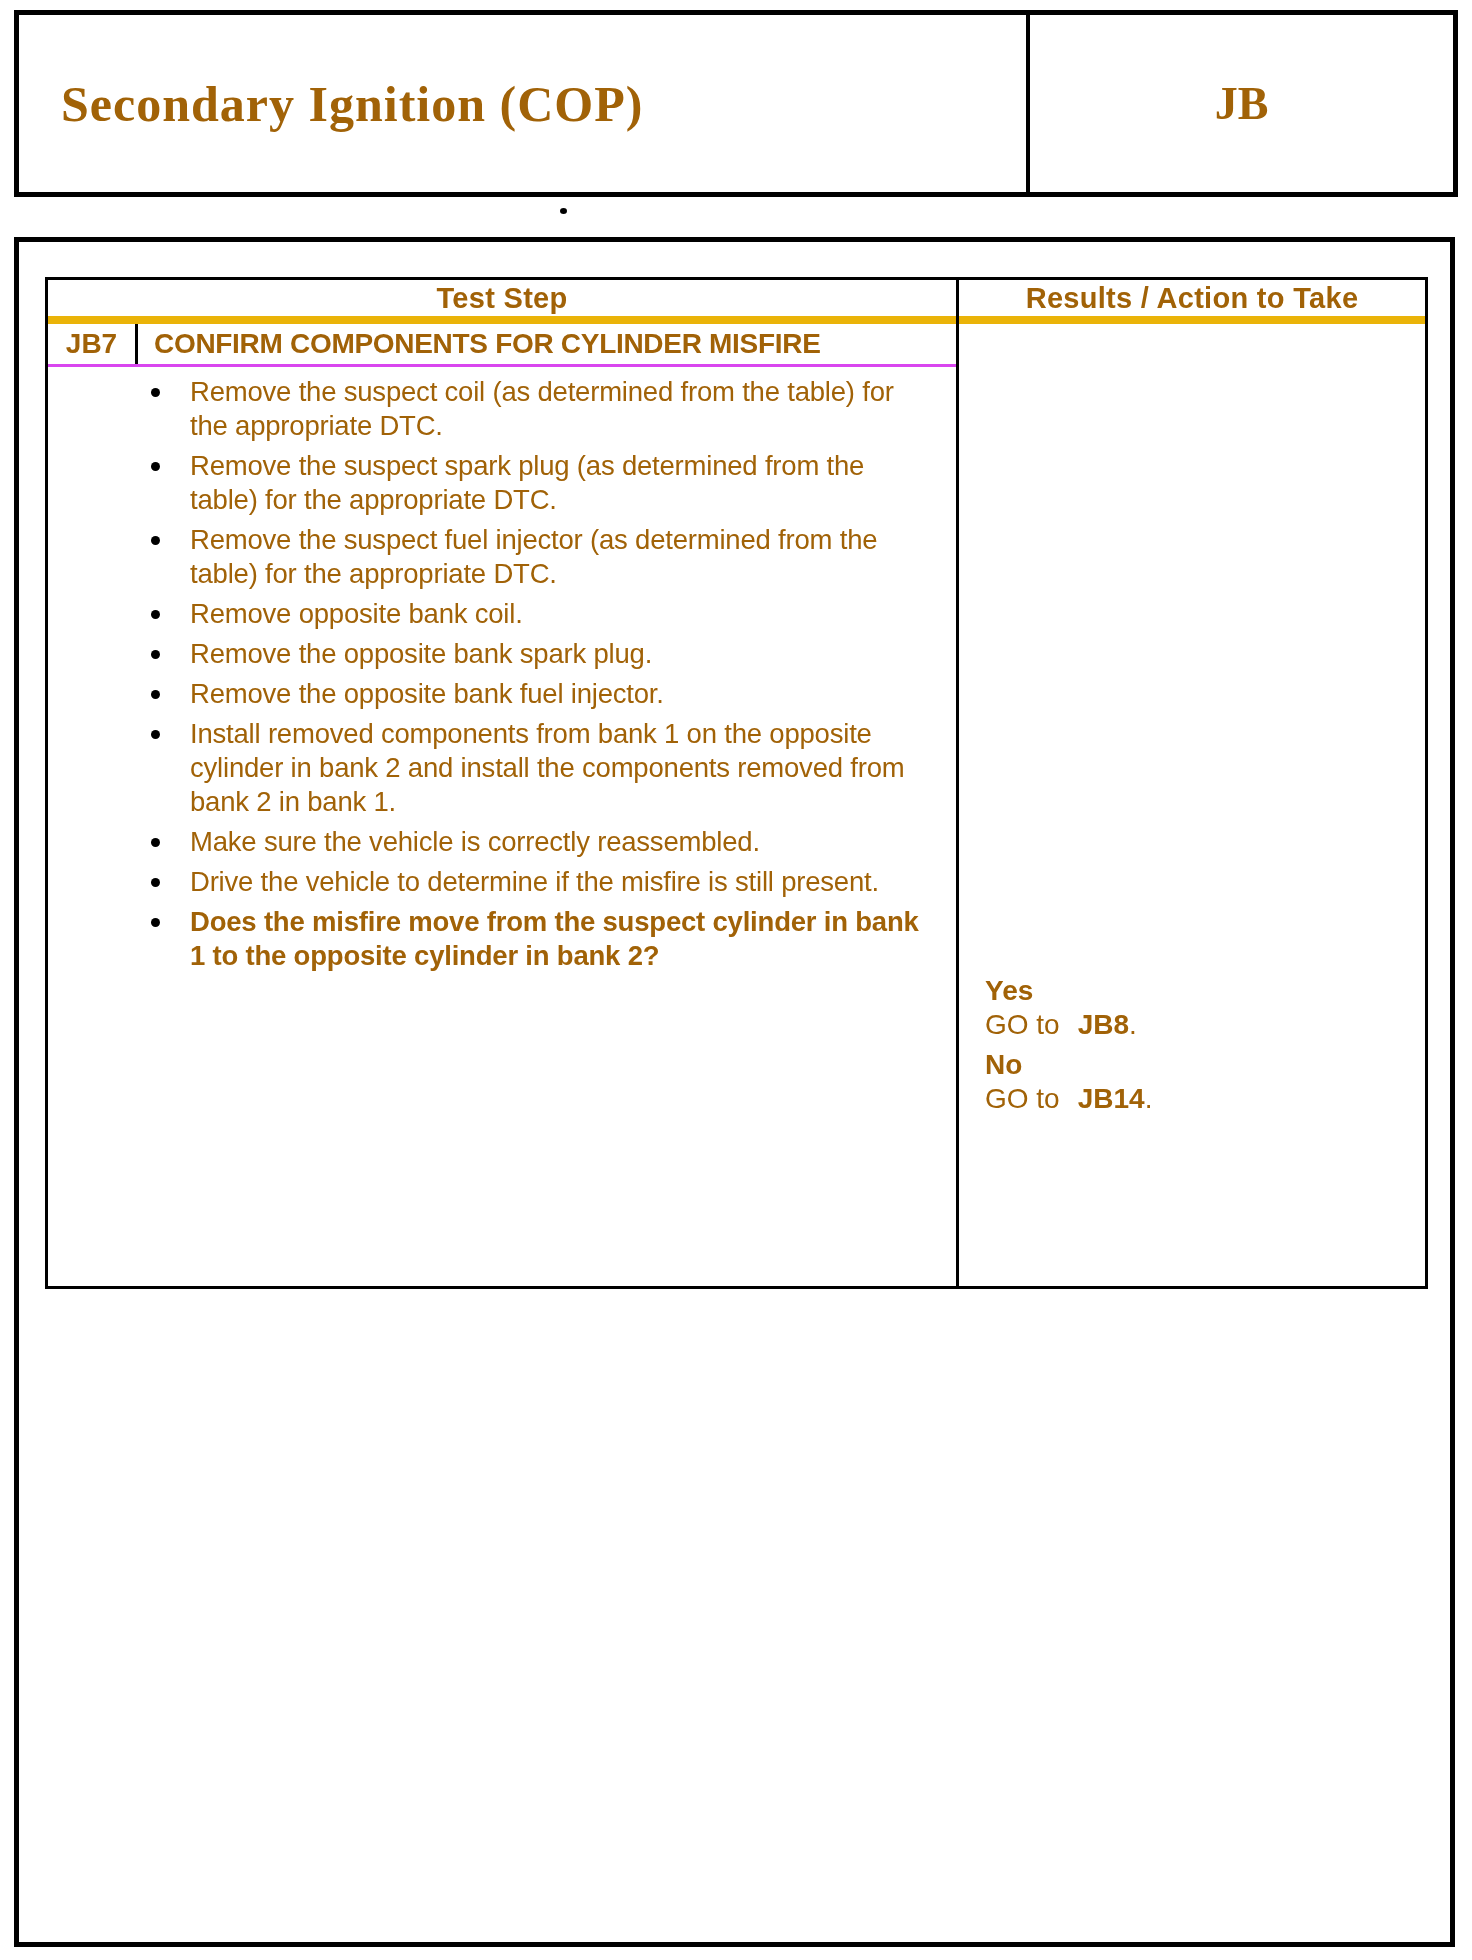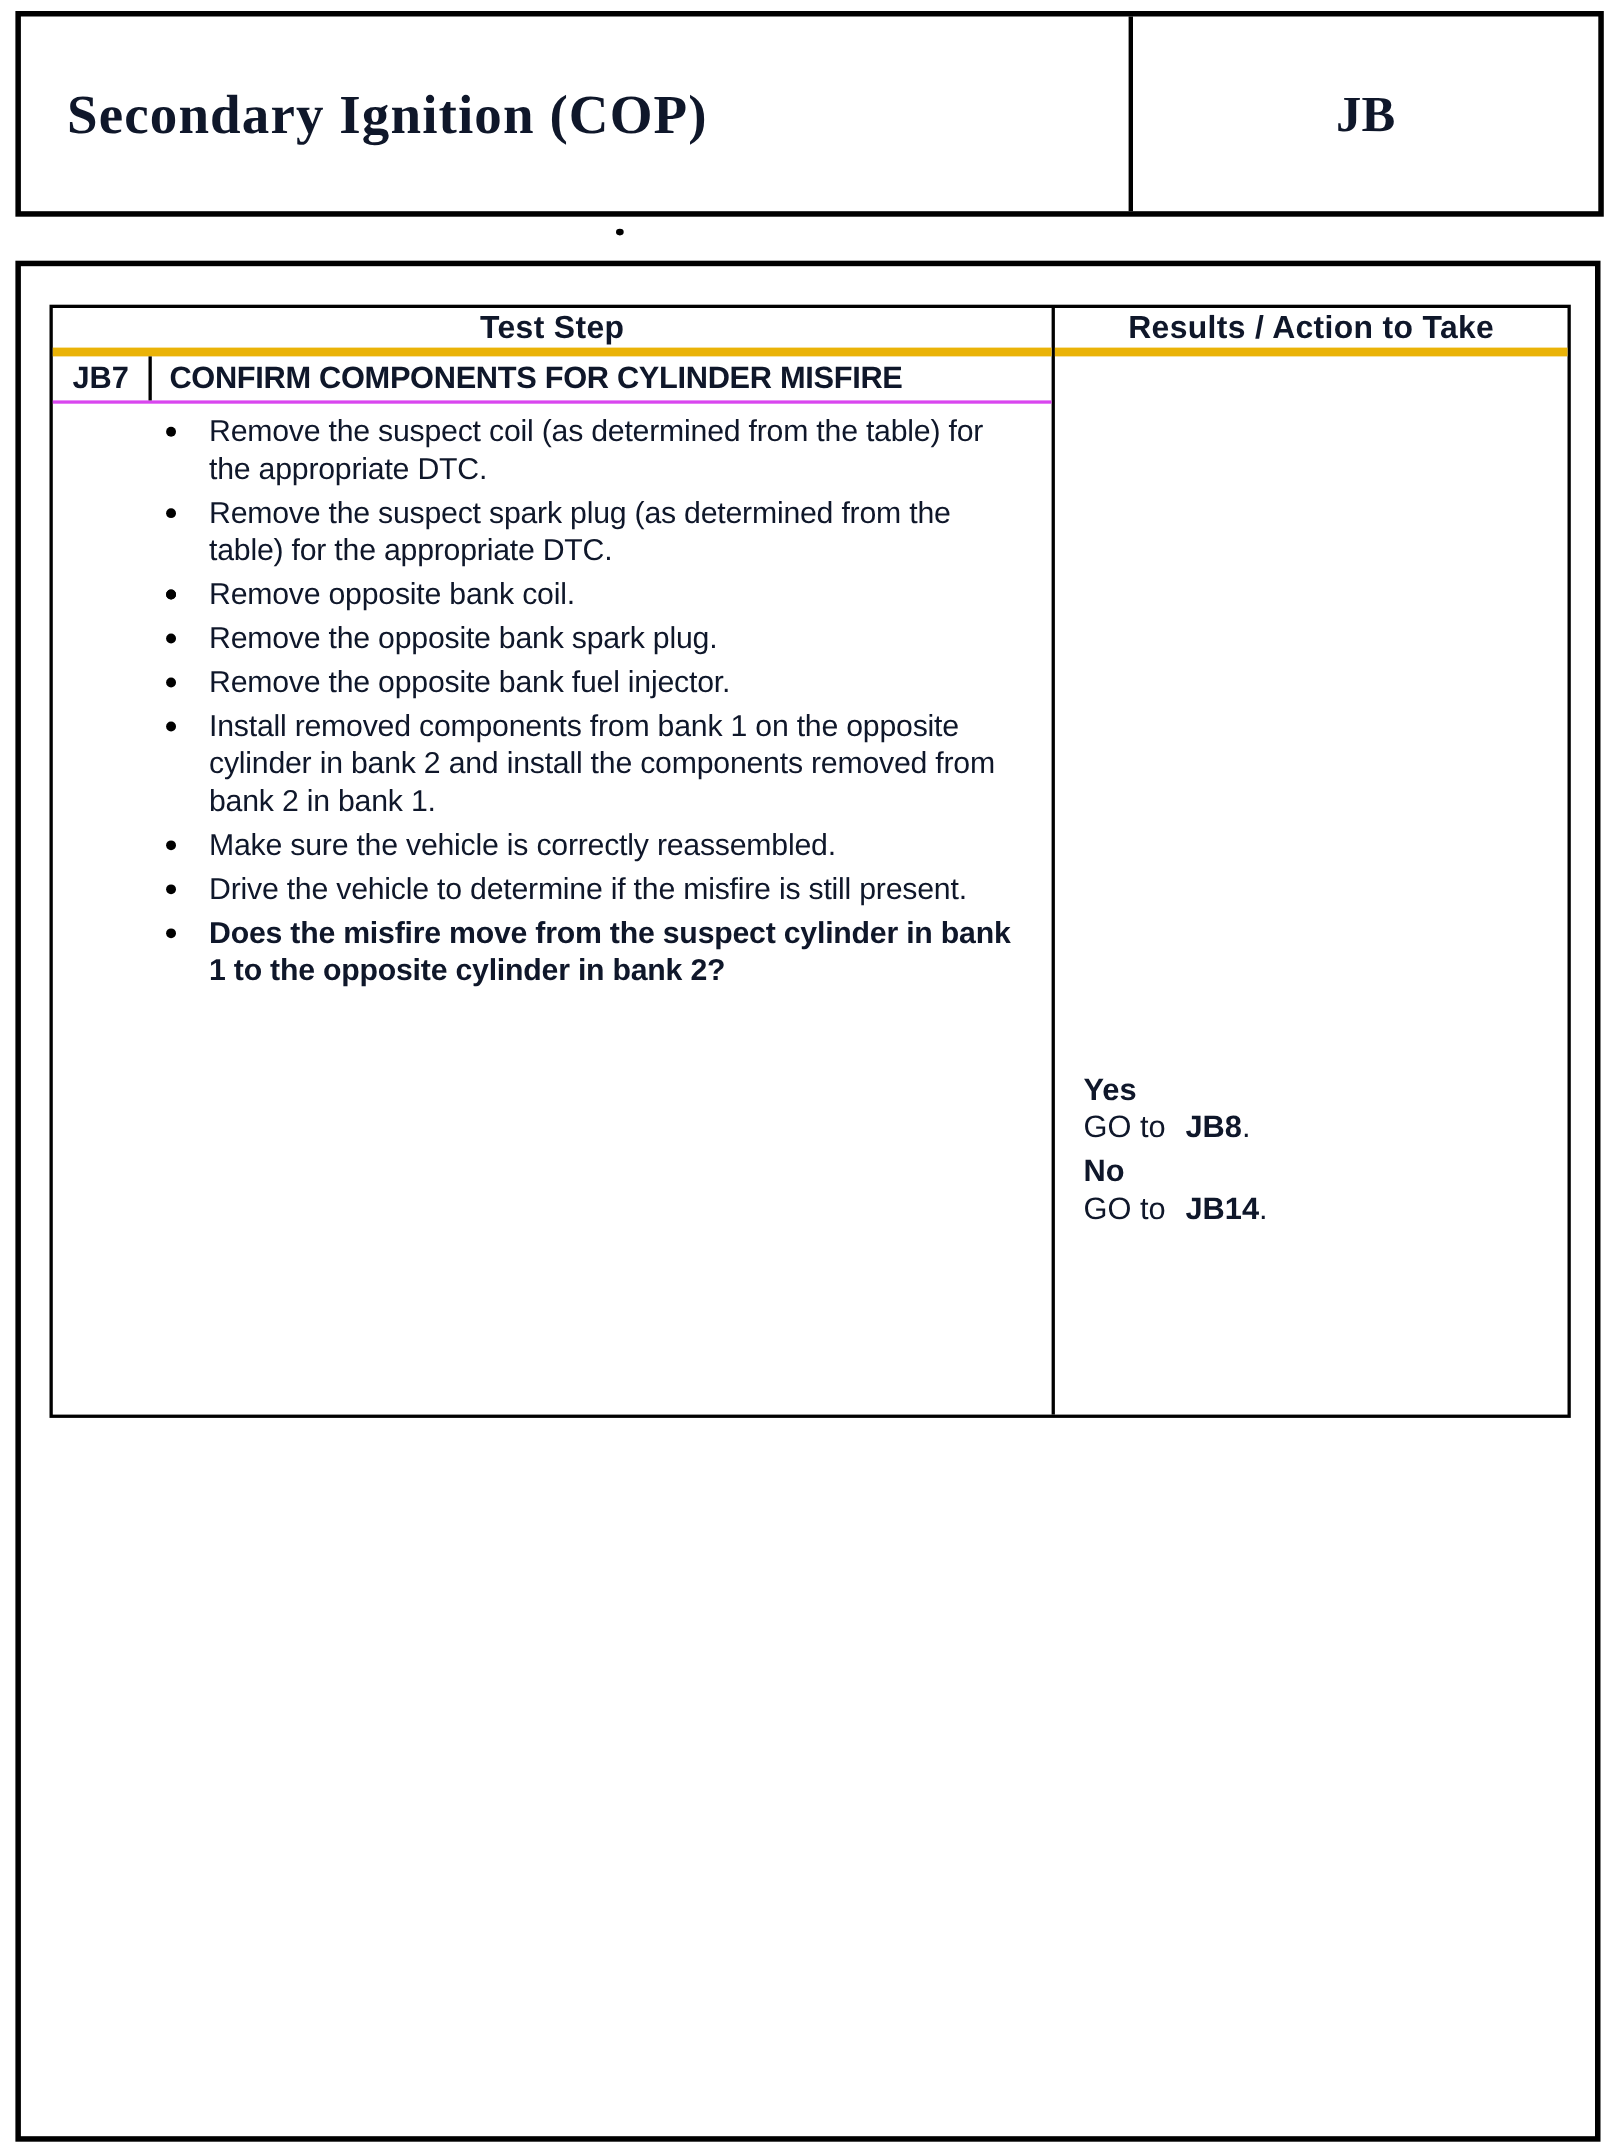--- a/index.html
+++ b/index.html
@@ -1,18 +1,18 @@
 <!DOCTYPE html>
 <html><head>
 <meta charset="utf-8">
 <style>
   html, body { margin:0; padding:0; background:#fff; }
   .page {
     position:relative; width:1472px; height:1960px; background:#ffffff;
-    font-family:"Liberation Sans", sans-serif; color:#0f172a; overflow:hidden;
+    font-family:"Liberation Sans", sans-serif; color:#a16207; overflow:hidden;
   }
 
   
   .header-box {
     position:absolute; left:14px; top:10px; width:1444px; height:187px;
     border:5px solid #000; box-sizing:border-box; display:flex; background:#fff;
   }
   .header-left {
     width:1011px; border-right:4px solid #000; box-sizing:border-box;
     display:flex; align-items:center; padding-left:42px;
@@ -116,21 +116,21 @@
       <div class="th">Test Step</div>
 
       <div class="step-row">
         <div class="step-id">JB7</div>
         <div class="step-title">CONFIRM COMPONENTS FOR CYLINDER MISFIRE</div>
       </div>
 
       <ul class="bullets">
         <li><span class="dot"></span><span>Remove the suspect coil (as determined from the table) for the appropriate DTC.</span></li>
         <li><span class="dot"></span><span>Remove the suspect spark plug (as determined from the table) for the appropriate DTC.</span></li>
-        <li><span class="dot"></span></li>
+        <li><span class="dot"></span><span>Remove the suspect fuel injector (as determined from the table) for the appropriate DTC.</span></li>
         <li><span class="dot"></span><span>Remove opposite bank coil.</span></li>
         <li><span class="dot"></span><span>Remove the opposite bank spark plug.</span></li>
         <li><span class="dot"></span><span>Remove the opposite bank fuel injector.</span></li>
         <li><span class="dot"></span><span>Install removed components from bank 1 on the opposite cylinder in bank 2 and install the components removed from bank 2 in bank 1.</span></li>
         <li><span class="dot"></span><span>Make sure the vehicle is correctly reassembled.</span></li>
         <li><span class="dot"></span><span>Drive the vehicle to determine if the misfire is still present.</span></li>
         <li class="question"><span class="dot"></span><span>Does the misfire move from the suspect cylinder in bank 1 to the opposite cylinder in bank 2?</span></li>
       </ul>
     </div>
 

